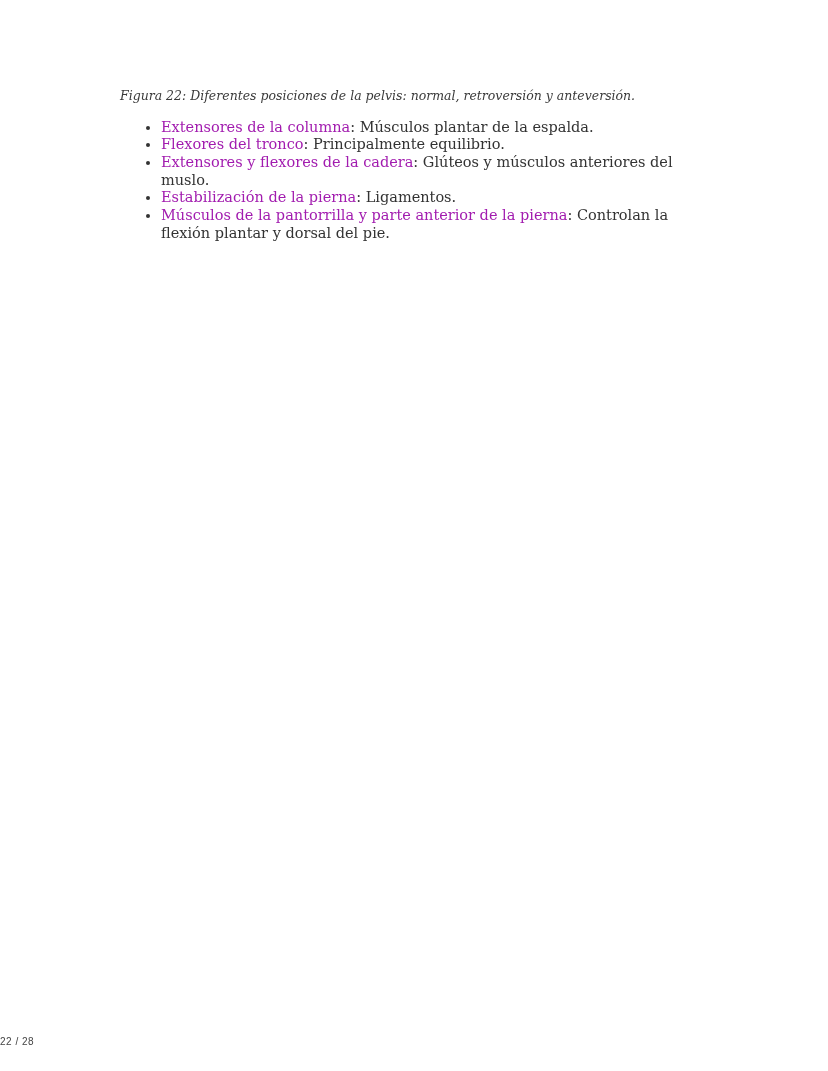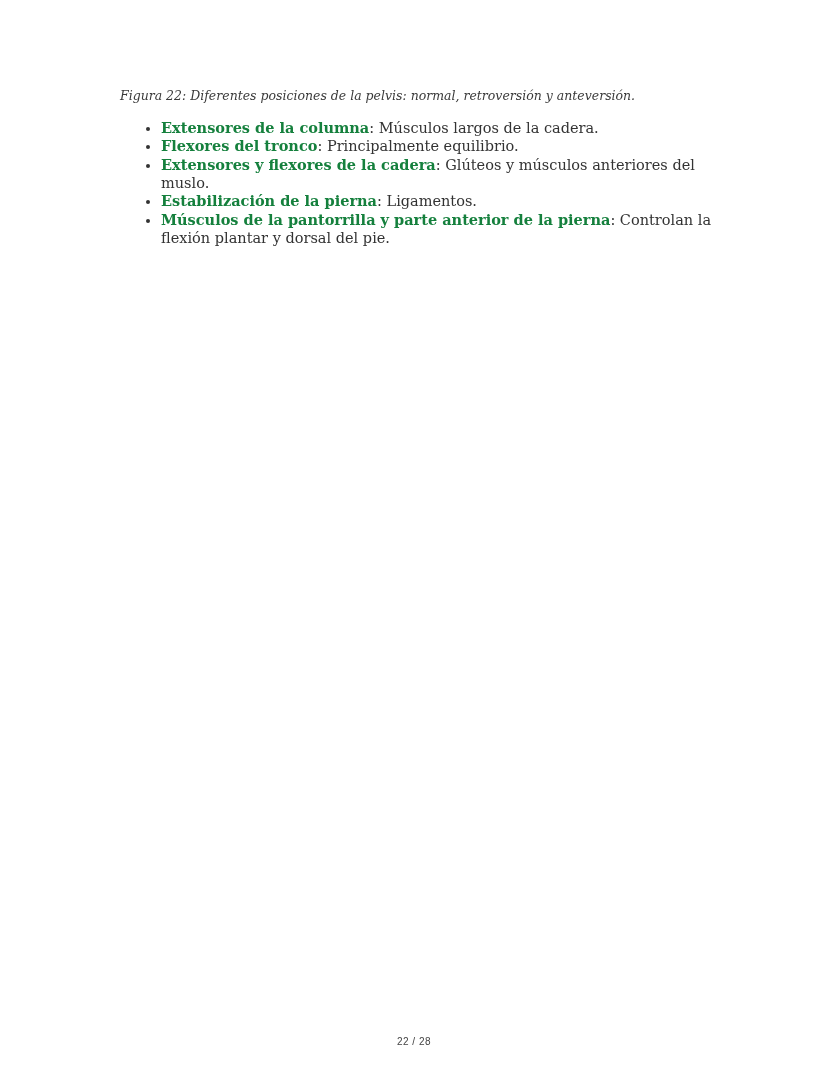--- a/index.html
+++ b/index.html
@@ -46,47 +46,47 @@
   ul.muscle-list {
     list-style: disc;
     padding-left: 41px;
     font-size: 14.5px;
     line-height: 17.7px;
   }
   ul.muscle-list li {
     margin-bottom: 0;
   }
   ul.muscle-list li strong {
-    font-weight: bold;
-    color: #15803d;
+    font-weight: normal;
+    color: #a21caf;
   }
   .page-footer {
     position: absolute;
     left: 0;
     right: 0;
     top: 1036px;
-    text-align: center;
+    text-align: left;
     font-family: "Liberation Sans", sans-serif;
     font-size: 10px;
     color: #444444;
     letter-spacing: 0.5px;
   }
 </style>
 </head>
 <body>
 
 <div class="page">
   <div class="content">
 
     <p class="figure-caption">Figura 22: Diferentes posiciones de la pelvis: normal, retroversión y anteversión.</p>
 
 
 
     <ul class="muscle-list">
-      <li><strong>Extensores de la columna</strong><span>: Músculos largos de la cadera.</span></li>
+      <li><strong>Extensores de la columna</strong><span>: Músculos plantar de la espalda.</span></li>
       <li><strong>Flexores del tronco</strong><span>: Principalmente equilibrio.</span></li>
       <li><strong>Extensores y flexores de la cadera</strong><span>: Glúteos y músculos anteriores del muslo.</span></li>
       <li><strong>Estabilización de la pierna</strong><span>: Ligamentos.</span></li>
       <li><strong>Músculos de la pantorrilla y parte anterior de la pierna</strong><span>: Controlan la flexión plantar y dorsal del pie.</span></li>
     </ul>
 
   </div>
 
   <div class="page-footer">22 / 28</div>
 </div>

